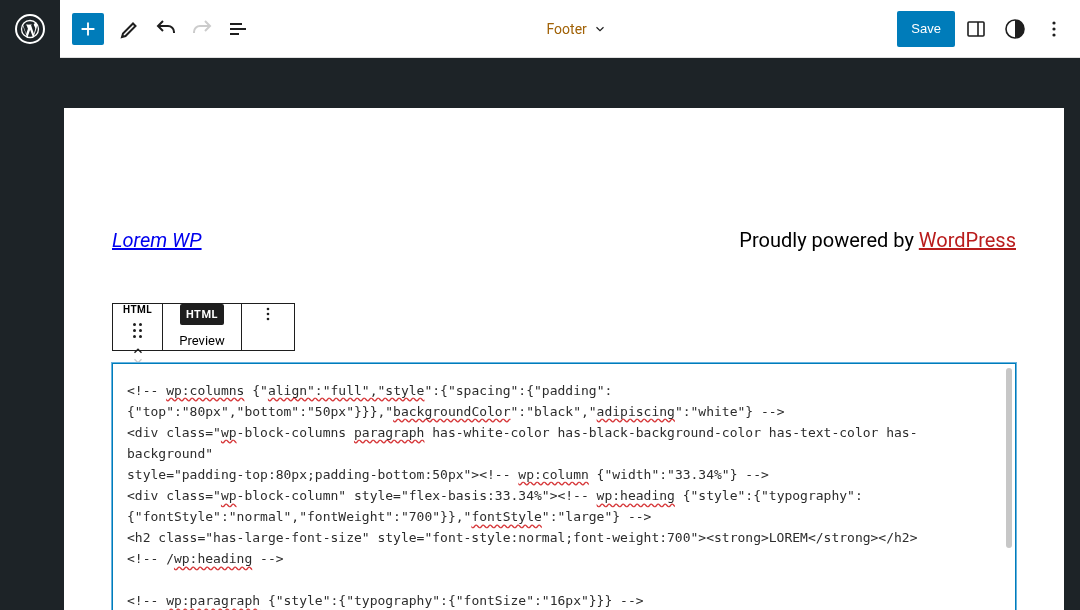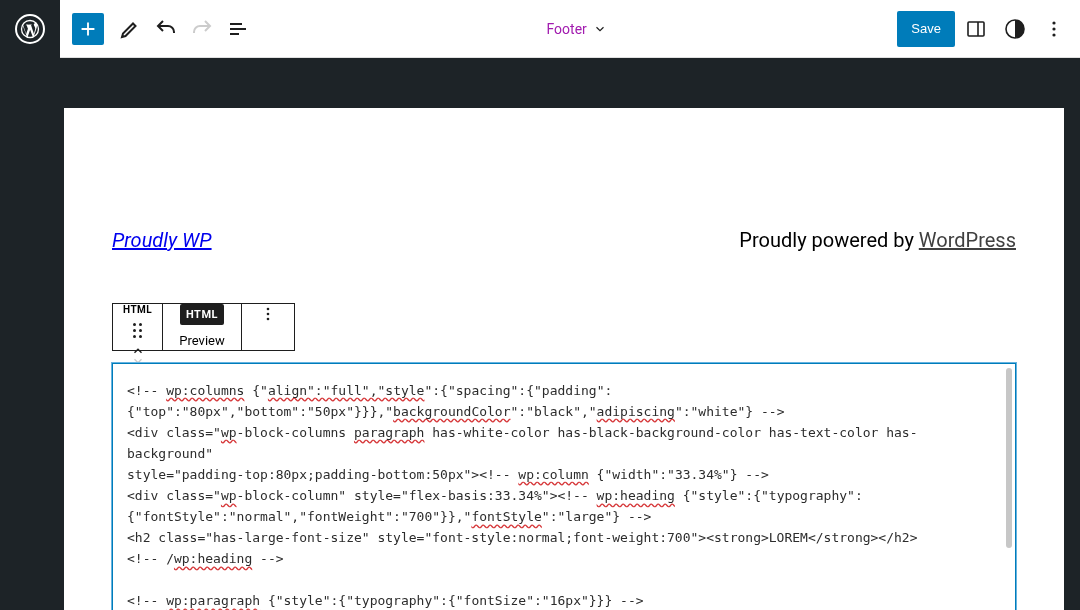--- a/index.html
+++ b/index.html
@@ -28,21 +28,21 @@
     background: transparent; border: none; cursor: pointer; color: #1e1e1e;
   }
   .tb-btn svg { width: 24px; height: 24px; }
   .add-btn {
     width: 32px; height: 32px; background: #007cba; border-radius: 2px;
     display: flex; align-items: center; justify-content: center; color: #fff;
     margin: 0 8px 0 4px;
   }
   .tb-center {
     flex: 1; display: flex; align-items: center; justify-content: center; gap: 6px;
-    font-size: 14px; color: #a21caf; cursor: pointer;
+    font-size: 14px; color: #a16207; cursor: pointer;
   }
   .tb-right { display: flex; gap: 3px; }
   .save-btn {
     background: #007cba; color: #fff; border: none; padding: 0 14px; height: 36px;
     font-size: 13px; border-radius: 2px; cursor: pointer;
   }
   .redo-btn { color: #aaa; }
 
   .canvas-wrap {
     position: absolute; top: 58px; left: 60px; right: 0; bottom: 0;
@@ -52,21 +52,21 @@
   .page {
     width: 1000px; background: #fff; height: 552px; padding: 120px 48px 0 48px;
     position: relative;
   }
 
   .footer-row {
     display: flex; justify-content: space-between; align-items: center;
     font-size: 20px; color: #000; margin-bottom: 46px;
   }
   .footer-left { font-style: italic; text-decoration: underline; }
-  .footer-right a { color: #404040; text-decoration: underline; text-align: center; }
+  .footer-right a { color: #b91c1c; text-decoration: underline; text-align: center; }
 
   .block-toolbar {
     display: inline-flex; border: 1px solid #1e1e1e; height: 48px;
     background: #fff; margin-bottom: 12px;
   }
   .bt-seg {
     display: flex; align-items: center; border-right: 1px solid #1e1e1e;
     padding: 0 10px; gap: 8px; flex-direction: column;
   }
   .bt-seg:last-child { border-right: none; }
@@ -173,21 +173,21 @@
     </button>
   </div>
 </div>
 
 <div class="canvas-wrap">
   <div class="side-scroll-left"></div>
   <div class="side-scroll-right"></div>
   <div class="page">
 
     <div class="footer-row">
-      <a class="footer-left" href="#">Proudly WP</a>
+      <a class="footer-left" href="#">Lorem WP</a>
       <span class="footer-right">
         <span>Proudly powered by </span><a href="#">WordPress</a>
       </span>
     </div>
 
     
     <div class="block-toolbar">
       <div class="bt-seg">
         <span class="bt-html-label">HTML</span>
         <div class="bt-drag">

